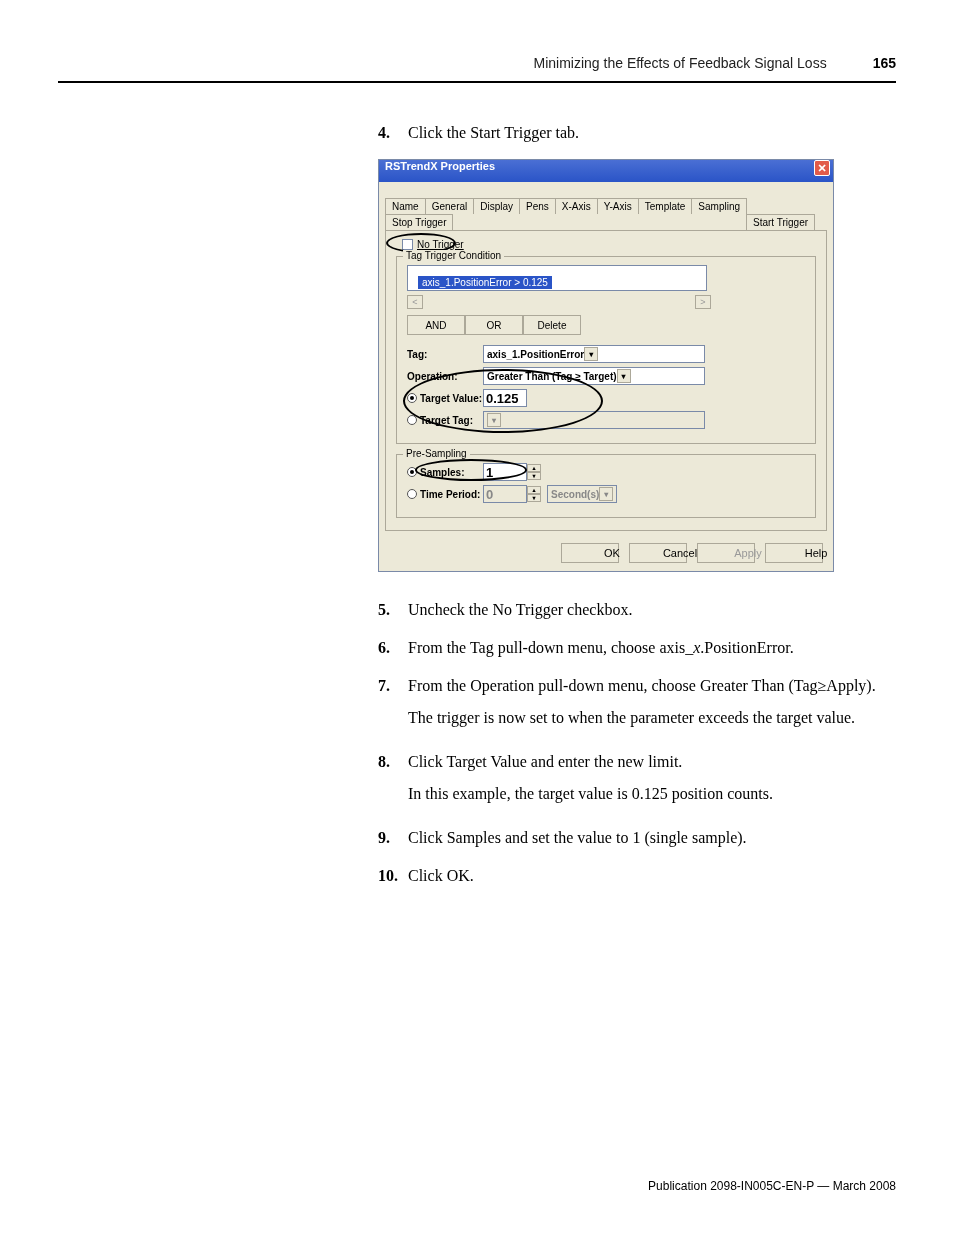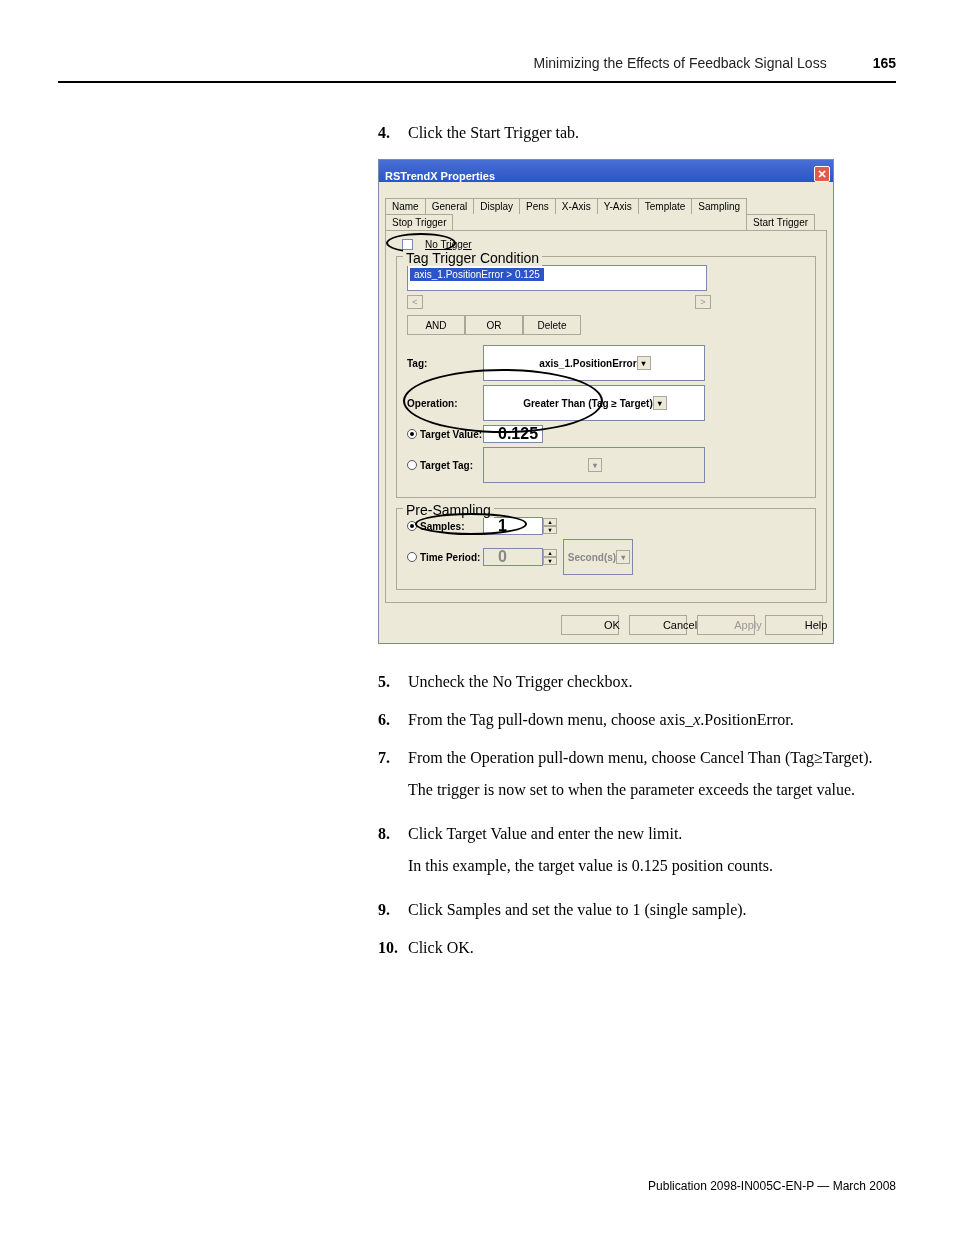--- a/index.html
+++ b/index.html
@@ -9,47 +9,47 @@
   .header-title { color: #222; }
   .header-page { font-weight: bold; }
   .header-rule { border: none; border-top: 2px solid #000; margin-top: 10px; }
   .content { margin-left: 320px; margin-top: 38px; width: 520px; }
   .step { display: flex; margin-bottom: 14px; font-size: 16px; line-height: 1.5; }
   .step .num { width: 30px; font-weight: bold; }
   .step .txt { flex: 1; }
   .step .follow { margin-top: 8px; margin-bottom: 6px; }
   .step i { font-style: italic; }
   .screenshot { width: 456px; margin: 8px 0 26px 0; border: 1px solid #7a8aa8; background: #ece9d8; font-family: Tahoma, Arial, sans-serif; font-size: 11px; color: #000; }
-  .titlebar { display: flex; align-items: flex-end; justify-content: space-between; height: 22px; padding: 0 3px 0 6px; background: linear-gradient(#4a6fd4, #2a54c7); color: #fff; font-weight: bold; font-size: 11px; }
+  .titlebar { display: flex; align-items: flex-start; justify-content: space-between; height: 22px; padding: 0 3px 0 6px; background: linear-gradient(#4a6fd4, #2a54c7); color: #fff; font-weight: bold; font-size: 11px; }
   .close-btn { width: 16px; height: 16px; background: #e25b4a; border: 1px solid #fff; color: #fff; display: flex; align-items: center; justify-content: center; font-size: 11px; line-height: 1; border-radius: 2px; }
   .tabs { display: flex; flex-wrap: wrap; padding: 16px 6px 0 6px; gap: 0; }
   .tab { border: 1px solid #aca899; border-bottom: none; background: #ece9d8; padding: 2px 6px; font-size: 10px; margin-right: -1px; }
   .tab.active { background: #ece9d8; position: relative; top: 16px; }
   .tab-panel { border: 1px solid #aca899; margin: 0 6px 6px 6px; background: #ece9d8; padding: 8px 10px 12px 10px; min-height: 300px; position: relative; }
-  .notrigger-row { display: flex; align-items: center; gap: 12px; font-size: 10px; margin-bottom: 2px; margin-left: 6px; text-decoration: underline; }
+  .notrigger-row { display: flex; align-items: center; gap: 4px; font-size: 10px; margin-bottom: 2px; margin-left: 6px; text-decoration: underline; }
   .chk { width: 11px; height: 11px; border: 1px solid #7a8aa8; background: #fff; display: inline-block; }
   .ellipse { position: absolute; border: 2px solid #000; border-radius: 50%; pointer-events: none; }
   .ellipse.e1 { left: 0px; top: 2px; width: 70px; height: 20px; }
   .fieldset { border: 1px solid #aca899; margin-top: 6px; padding: 8px 10px 10px 10px; position: relative; }
-  .fieldset .legend { position: absolute; top: -7px; left: 6px; background: #ece9d8; padding: 0 3px; font-size: 14px; }
+  .fieldset .legend { position: absolute; top: -7px; left: 6px; background: #ece9d8; padding: 0 3px; font-size: 10px; }
   .cond-box { border: 1px solid #7a8aa8; background: #fff; height: 26px; width: 300px; margin-bottom: 4px; }
-  .cond-sel { background: #2a54c7; color: #fff; padding: 1px 4px; font-size: 10px; display: inline-block; margin: 2px; }
+  .cond-sel { background: #2a54c7; color: #fff; padding: 1px 4px; font-size: 10px; display: inline-block; margin: 10px; }
   .scroll-row { display: flex; align-items: center; gap: 2px; margin-bottom: 6px; }
   .scroll-btn { width: 16px; height: 14px; border: 1px solid #aca899; background: #ece9d8; color: #999; font-size: 9px; display: flex; align-items: center; justify-content: center; }
   .scroll-track { flex: 1; max-width: 268px; }
   .btn-row { display: flex; margin-bottom: 10px; }
   .ss-btn { width: 58px; height: 20px; border: 1px solid #aca899; background: #ece9d8; font-size: 10px; display: flex; align-items: center; justify-content: center; }
   .form-row { display: flex; align-items: center; margin-bottom: 4px; font-size: 10px; font-weight: bold; }
   .form-row .lbl { width: 76px; display: flex; align-items: center; gap: 3px; }
   .radio { width: 10px; height: 10px; border: 1px solid #555; border-radius: 50%; background: #fff; display: inline-flex; align-items: center; justify-content: center; }
   .radio.sel::after { content: ""; width: 4px; height: 4px; background: #000; border-radius: 50%; }
-  .dd { flex: 1; max-width: 222px; height: 36px; border: 1px solid #7a8aa8; background: #fff; display: flex; align-items: center; justify-content: center; padding: 0 1px 0 3px; font-size: 10px; }
+  .dd { flex: 1; max-width: 222px; height: 18px; border: 1px solid #7a8aa8; background: #fff; display: flex; align-items: center; justify-content: flex-start; padding: 0 1px 0 3px; font-size: 10px; }
   .dd .arrow { width: 14px; height: 14px; border: 1px solid #aca899; background: #ece9d8; display: flex; align-items: center; justify-content: center; font-size: 8px; }
   .dd.disabled { background: #ece9d8; color: #888; }
-  .txtin { width: 60px; height: 18px; border: 1px solid #7a8aa8; background: #fff; padding: 0 14px; font-size: 16px; display: flex; align-items: center; }
+  .txtin { width: 44px; height: 18px; border: 1px solid #7a8aa8; background: #fff; padding: 0 2px; font-size: 13px; display: flex; align-items: center; }
   .txtin.disabled { background: #ece9d8; color: #888; }
   .spin { display: flex; flex-direction: column; }
   .spin .sb { width: 14px; height: 8px; border: 1px solid #aca899; background: #ece9d8; font-size: 6px; display: flex; align-items: center; justify-content: center; line-height: 1; }
   .ellipse.e2 { left: 6px; top: 112px; width: 200px; height: 64px; }
   .ellipse.e3 { left: 18px; top: 4px; width: 112px; height: 22px; }
   .dlg-btns { display: flex; justify-content: flex-end; gap: 10px; padding: 6px 10px 8px 10px; }
   .dlg-btn { width: 58px; height: 20px; border: 1px solid #aca899; background: #ece9d8; font-size: 11px; display: flex; align-items: center; justify-content: center; padding-left: 44px; }
   .dlg-btn.disabled { color: #999; }
   .footer { position: absolute; bottom: 42px; right: 58px; font-family: Arial, Helvetica, sans-serif; font-size: 12px; }
   .pre-fieldset { margin-top: 10px; position: relative; }
@@ -195,21 +195,21 @@
     <div class="step">
       <div class="num">6.</div>
       <div class="txt">
         <span>From the Tag pull-down menu, choose axis_</span><i>x</i><span>.PositionError.</span>
       </div>
     </div>
 
     <div class="step">
       <div class="num">7.</div>
       <div class="txt">
-        <div>From the Operation pull-down menu, choose Cancel Than (Tag≥Target).</div>
+        <div>From the Operation pull-down menu, choose Greater Than (Tag≥Apply).</div>
         <div class="follow">The trigger is now set to when the parameter exceeds the target value.</div>
       </div>
     </div>
 
     <div class="step">
       <div class="num">8.</div>
       <div class="txt">
         <div>Click Target Value and enter the new limit.</div>
         <div class="follow">In this example, the target value is 0.125 position counts.</div>
       </div>

